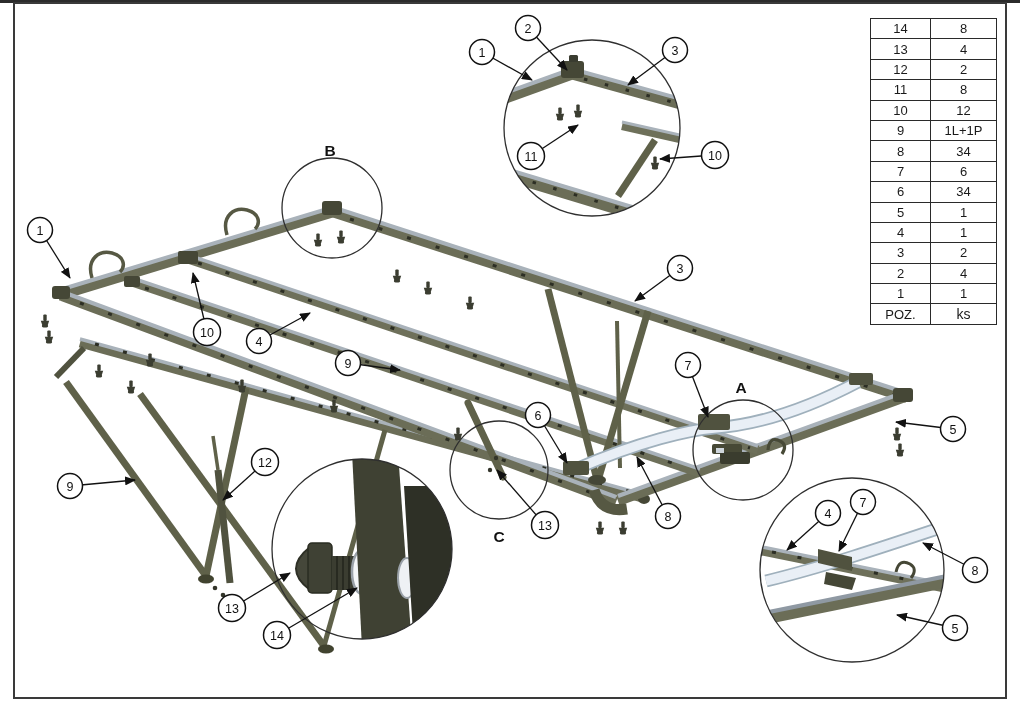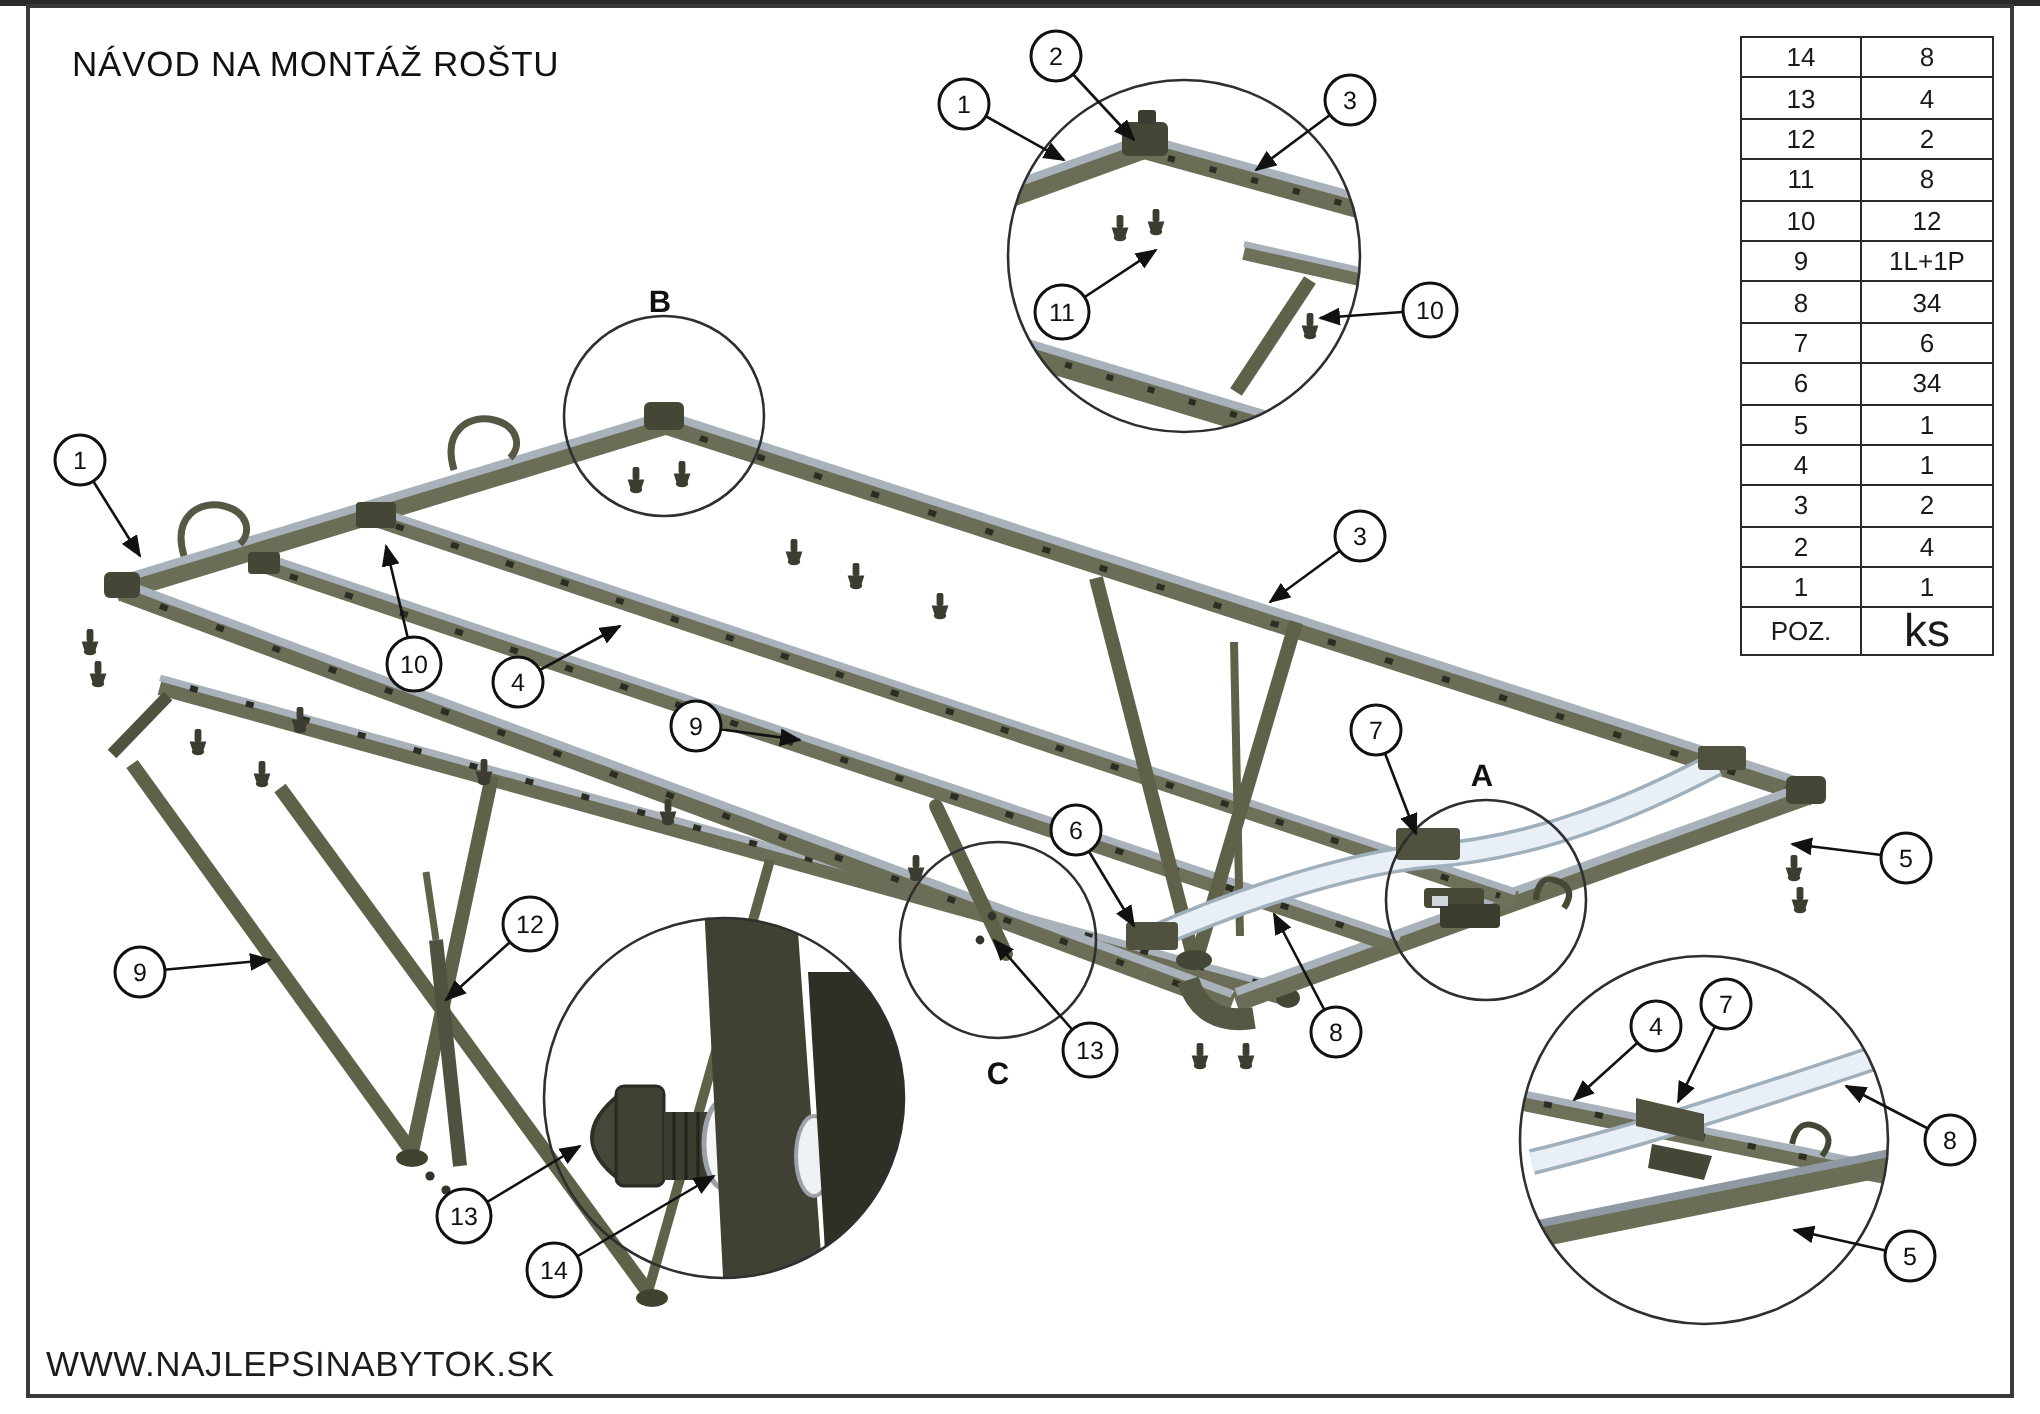--- a/index.html
+++ b/index.html
@@ -6,32 +6,30 @@
   body{font-family:"Liberation Sans", sans-serif;}
   .page{position:relative;width:1020px;height:707px;background:#ffffff;overflow:hidden;}
   .top-strip{position:absolute;left:0;top:0;width:1020px;height:3px;background:#2b2b2b;}
   .page-border{position:absolute;left:13px;top:2px;width:994px;height:697px;border:2px solid #3a3a3a;box-sizing:border-box;}
   .title{position:absolute;left:36px;top:22px;font-size:17.5px;font-weight:500;color:#111;letter-spacing:.4px;}
   .website{position:absolute;left:23px;top:672px;font-size:17.5px;color:#1c1c1c;letter-spacing:.3px;}
   table.parts-table{position:absolute;left:870px;top:18px;width:126px;border-collapse:collapse;table-layout:fixed;}
   table.parts-table td{border:1.8px solid #2a2a2a;height:19.4px;text-align:center;vertical-align:middle;
     font-size:13px;color:#1a1a1a;padding:0;line-height:1;}
   table.parts-table col.c1{width:60px;} table.parts-table col.c2{width:66px;}
-  table.parts-table td.qty-h{font-size:23px;margin-top:32px;}
+  table.parts-table td.qty-h{font-size:14px;margin-top:32px;}
   svg.diagram{position:absolute;left:0;top:0;font-family:inherit;}
   text{fill:#111;}
 </style>
 </head>
 <body>
 
 <div class="page">
   <div class="top-strip"></div>
   <div class="page-border"></div>
-  <div class="title">NÁVOD NA MONTÁŽ ROŠTU</div>
-  <div class="website">WWW.NAJLEPSINABYTOK.SK</div>
 
   <table class="parts-table">
     <colgroup>
         <col class="c1">
         <col class="c2">
       </colgroup>
     <tbody id="parts-rows">
         <tr>
           <td>14</td>
           <td>8</td>

